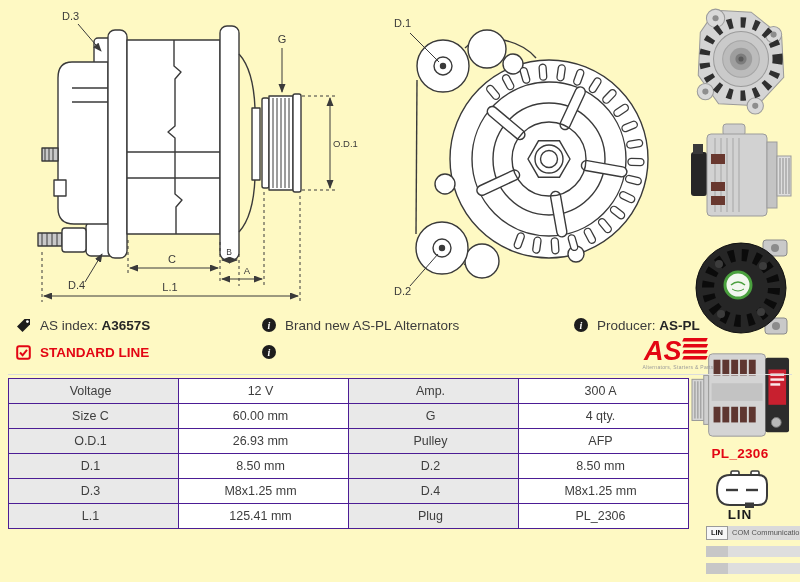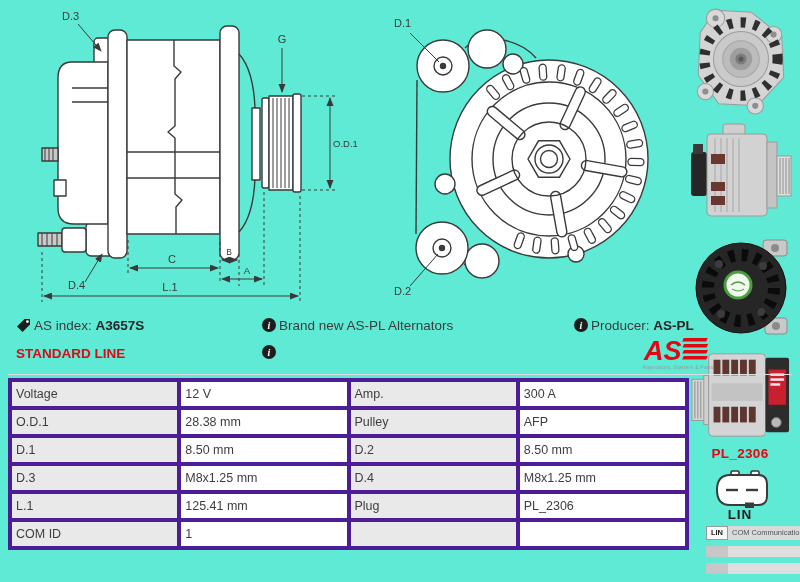--- a/index.html
+++ b/index.html
@@ -1,31 +1,31 @@
 <!DOCTYPE html>
 <html><head>
 <meta charset="utf-8">
 <style>
   html,body{margin:0;padding:0;background:#fff;}
-  .stage{position:relative;width:800px;height:582px;background:#5eead4;overflow:hidden;
+  .stage{position:relative;width:800px;height:582px;background:#fef9c3;overflow:hidden;
          font-family:"Liberation Sans",sans-serif;color:#3c3c3c;}
   .dia{position:absolute;}
   .dia text{font-family:"Liberation Sans",sans-serif;fill:#3a3a3a;}
   .photo{position:absolute;left:688px;width:106px;}
   .photo svg{display:block;width:100%;height:100%;}
-  .info-item{position:absolute;display:flex;align-items:center;gap:3px;font-size:13.5px;height:18px;white-space:nowrap;}
+  .info-item{position:absolute;display:flex;align-items:center;gap:9px;font-size:13.5px;height:18px;white-space:nowrap;}
   .info-item b{color:#262626;}
   .iicon{width:14px;height:14px;min-width:14px;border-radius:50%;background:#1d1d1d;color:#fff;
          font-size:10px;font-weight:bold;font-style:italic;display:flex;align-items:center;justify-content:center;
          font-family:"Liberation Serif",serif;}
   .red{color:#e30613;}
   .divider{position:absolute;left:8px;width:784px;top:374px;height:1px;background:#dcdcdc;}
   table.spec{position:absolute;left:8px;top:378px;width:681px;border-collapse:collapse;table-layout:fixed;}
-  table.spec td{height:24px;border:4px solid #4c1d95;font-size:12.5px;color:#3e3e3e;
-                text-align:left;padding:0 10px 0 4px;background:#ffffff;overflow:hidden;white-space:nowrap;}
+  table.spec td{height:24px;border:1px solid #4c1d95;font-size:12.5px;color:#3e3e3e;
+                text-align:center;padding:0 10px 0 4px;background:#ffffff;overflow:hidden;white-space:nowrap;}
   table.spec td.lbl{background:#e9e9e9;}
   .plug-name{position:absolute;left:690px;top:446px;width:100px;text-align:center;
              font-size:13.5px;font-weight:bold;letter-spacing:.3px;}
   .pin-label{position:absolute;left:690px;top:507px;width:100px;text-align:center;
              font-size:13.5px;font-weight:bold;color:#1c1c1c;letter-spacing:1px;}
   .com-table{position:absolute;left:706px;top:526px;width:94px;}
   .com-row{display:flex;margin-bottom:6px;}
   .com-key{width:22px;height:14px;border:1px solid #9a9a9a;background:#f7f7f7;box-sizing:border-box;
            font-size:7.5px;font-weight:bold;color:#222;text-align:center;line-height:12px;}
   .com-val{flex:1;height:14px;background:#dadada;color:#555;font-size:7.5px;line-height:14px;
@@ -271,21 +271,21 @@
   </div>
 
   <div class="info-item" style="left:16px;top:316px;">
     <svg width="15" height="15" viewBox="0 0 15 15">
       <path d="M1,8.5 L8.5,1 H14 V6.5 L6.5,14 Z" fill="#1d1d1d"></path>
       <circle cx="11.4" cy="3.6" r="1.4" fill="#ffffff"></circle>
     </svg>
     <span><span>AS index:</span> <b>A3657S</b></span>
   </div>
 
-  <div class="info-item" style="left:16px;top:343px;flex-direction:column;">
+  <div class="info-item" style="left:16px;top:343px;">
     <svg width="15" height="15" viewBox="0 0 15 15">
       <rect x="1.2" y="1.2" width="12.6" height="12.6" rx="2" fill="none" stroke="#e30613" stroke-width="2"></rect>
       <path d="M4,7.5 L6.6,10.3 L11,4.8" fill="none" stroke="#e30613" stroke-width="2"></path>
     </svg>
     <span class="red" style="font-weight:bold;">STANDARD LINE</span>
   </div>
 
   <div class="info-item" style="left:262px;top:316px;">
     <span class="iicon">i</span>
     <span>Brand new AS-PL Alternators</span>
@@ -317,48 +317,48 @@
 
   <table class="spec">
     <tbody>
       <tr>
         <td class="lbl">Voltage</td>
         <td>12 V</td>
         <td class="lbl">Amp.</td>
         <td>300 A</td>
       </tr>
       <tr>
+        <td class="lbl">Size C</td>
+        <td>60.00 mm</td>
+        <td class="lbl">G</td>
+        <td>4 qty.</td>
+      </tr>
+      <tr>
         <td class="lbl">O.D.1</td>
-        <td>28.38 mm</td>
+        <td>26.93 mm</td>
         <td class="lbl">Pulley</td>
         <td>AFP</td>
       </tr>
       <tr>
         <td class="lbl">D.1</td>
         <td>8.50 mm</td>
         <td class="lbl">D.2</td>
         <td>8.50 mm</td>
       </tr>
       <tr>
         <td class="lbl">D.3</td>
         <td>M8x1.25 mm</td>
         <td class="lbl">D.4</td>
         <td>M8x1.25 mm</td>
       </tr>
       <tr>
         <td class="lbl">L.1</td>
         <td>125.41 mm</td>
         <td class="lbl">Plug</td>
         <td>PL_2306</td>
-      </tr>
-      <tr>
-        <td class="lbl">COM ID</td>
-        <td>1</td>
-        <td class="lbl"></td>
-        <td></td>
       </tr>
     </tbody>
   </table>
 
   <div class="plug-name red">PL_2306</div>
 
   <svg style="position:absolute;left:714px;top:469px;" width="58" height="40" viewBox="0 0 58 40">
     <g fill="#ffffff" stroke="#3a3a3a" stroke-width="2">
       <rect x="17" y="2" width="8" height="7" rx="1.5" stroke-width="1.6"></rect>
       <rect x="37" y="2" width="8" height="7" rx="1.5" stroke-width="1.6"></rect>

